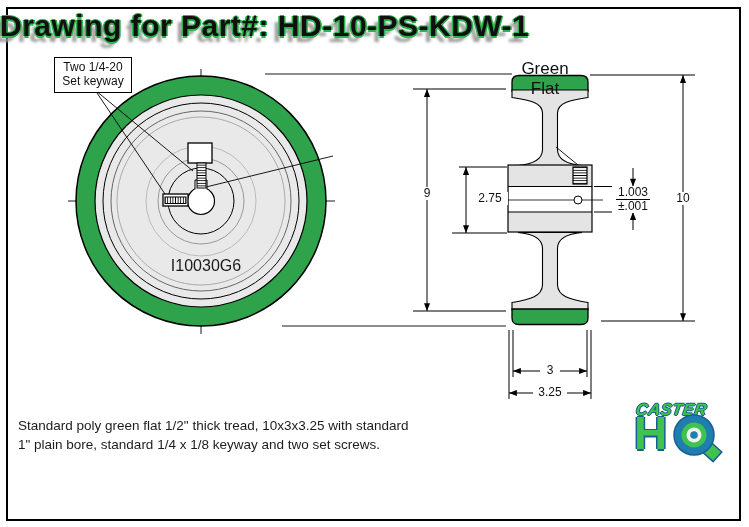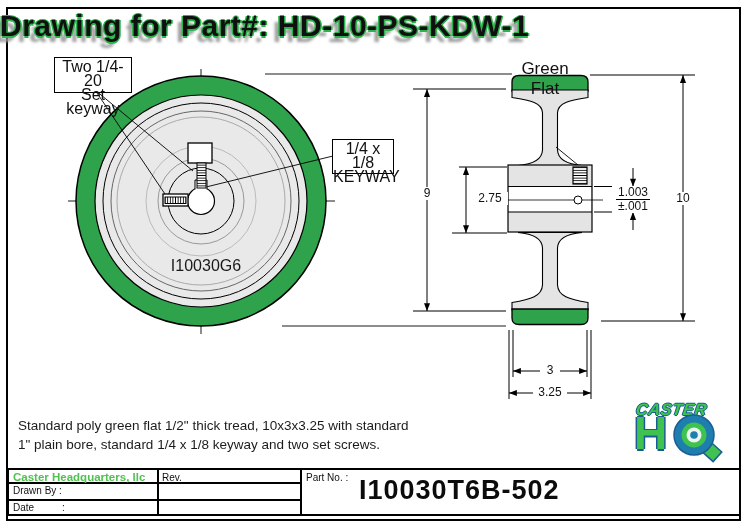--- a/index.html
+++ b/index.html
@@ -6,21 +6,21 @@
   #page{position:relative;width:749px;height:527px;background:#fff;overflow:hidden;
         font-family:"Liberation Sans",sans-serif;color:#111;}
   #border-frame{position:absolute;left:6px;top:7px;width:731px;height:510px;
         border:2.5px solid #000;}
   #title-bar{position:absolute;left:0;top:9px;width:749px;text-align:left;
         font-size:30px;font-weight:bold;color:#101010;letter-spacing:0.5px;
         text-shadow:-1.5px 0 0 #2db44d, 1.5px 0 0 #2db44d, 0 -1.5px 0 #2db44d, 0 1.5px 0 #2db44d,
                     -5px 6px 3px #9c9c9c;}
   svg{position:absolute;left:0;top:0;}
   .callout{position:absolute;background:#fff;border:1.2px solid #000;
-        font-size:16px;line-height:14px;text-align:center;padding-top:2px;}
+        font-size:12px;line-height:14px;text-align:center;padding-top:2px;}
   .dimtext{position:absolute;background:#fff;font-size:12px;text-align:center;line-height:13px;}
   .plainlabel{position:absolute;font-size:17px;text-align:center;}
   #hub-marking{position:absolute;left:170px;top:257px;width:72px;text-align:center;
         font-size:16px;color:#1a1a1a;}
   #bore-dim{position:absolute;left:612px;top:186px;width:42px;background:#fff;
         font-size:12px;text-align:center;line-height:13px;}
   #bore-dim .frac-top{display:inline-block;border-bottom:1px solid #000;padding:0 2px;}
   #description{position:absolute;left:18px;top:416px;font-size:13.5px;line-height:19px;color:#1c1c1c;}
   
   #title-block{position:absolute;left:7px;top:468px;width:730px;height:44px;
@@ -137,24 +137,20 @@
       <line x1="509" y1="330" x2="509" y2="399"></line>
       <line x1="591" y1="330" x2="591" y2="399"></line>
       <line x1="509" y1="393" x2="591" y2="393" marker-start="url(#arr)" marker-end="url(#arr)"></line>
     </g>
   </svg>
 
   <div class="callout" style="left:54px;top:57px;width:76px;height:32px;">
     <div>Two 1/4-20</div>
     <div>Set keyway</div>
   </div>
-  <div class="callout" style="left:332px;top:139px;width:60px;height:31px;">
-    <div>1/4 x 1/8</div>
-    <div>KEYWAY</div>
-  </div>
 
   <div id="hub-marking">I10030G6</div>
 
   <div class="plainlabel" style="left:515px;top:59px;width:60px;">Green Flat</div>
 
   <div class="dimtext" style="left:417px;top:187px;width:20px;">9</div>
   <div class="dimtext" style="left:448px;top:192px;width:36px;margin-left:24px;">2.75</div>
   <div id="bore-dim">
     <span class="frac-top">1.003</span><br>
     <span>±.001</span>
@@ -173,27 +169,14 @@
     <div id="logo-h">H</div>
     <svg width="80" height="56" style="left:34px;top:13px;position:absolute;">
       <rect x="24" y="20" width="38" height="13" fill="#3fc24f" stroke="#1a5d96" stroke-width="1.5" transform="rotate(42 30 26)"></rect>
       <circle cx="30" cy="26" r="20" fill="#1e7fae" stroke="#1a5d96" stroke-width="1.5"></circle>
       <circle cx="30" cy="26" r="12.5" fill="#3fc24f"></circle>
       <circle cx="30" cy="26" r="7.5" fill="#eaf5ee"></circle>
       <circle cx="30" cy="26" r="3.8" fill="#1e7fae"></circle>
     </svg>
   </div>
 
-  <div id="title-block">
-    <div class="tb-line" style="left:148px;top:0;width:1.5px;height:44px;"></div>
-    <div class="tb-line" style="left:291px;top:0;width:1.5px;height:44px;"></div>
-    <div class="tb-line" style="left:0;top:12px;width:292px;height:1.5px;"></div>
-    <div class="tb-line" style="left:0;top:29px;width:292px;height:1.5px;"></div>
-
-    <div class="tb-text" id="tb-company">Caster Headquarters, llc</div>
-    <div class="tb-text" style="left:153px;top:2px;">Rev.</div>
-    <div class="tb-text" style="left:4px;top:15px;">Drawn By :</div>
-    <div class="tb-text" style="left:4px;top:32px;white-space:pre;">Date          :</div>
-    <div class="tb-text" style="left:297px;top:2px;">Part No. :</div>
-    <div id="tb-partnum">I10030T6B-502</div>
-  </div>
 
 </div>
 
 </body></html>

